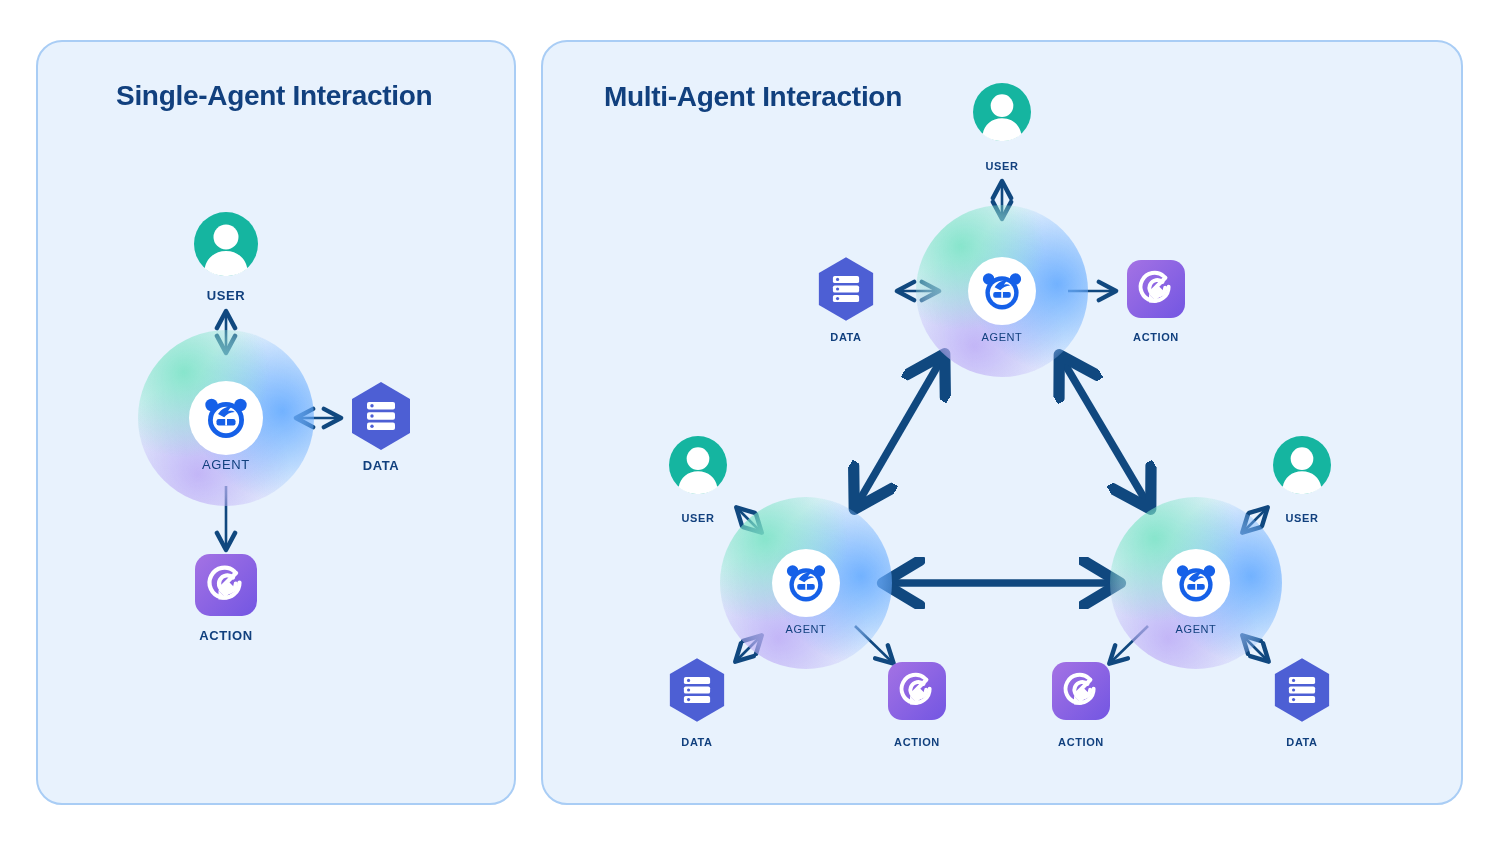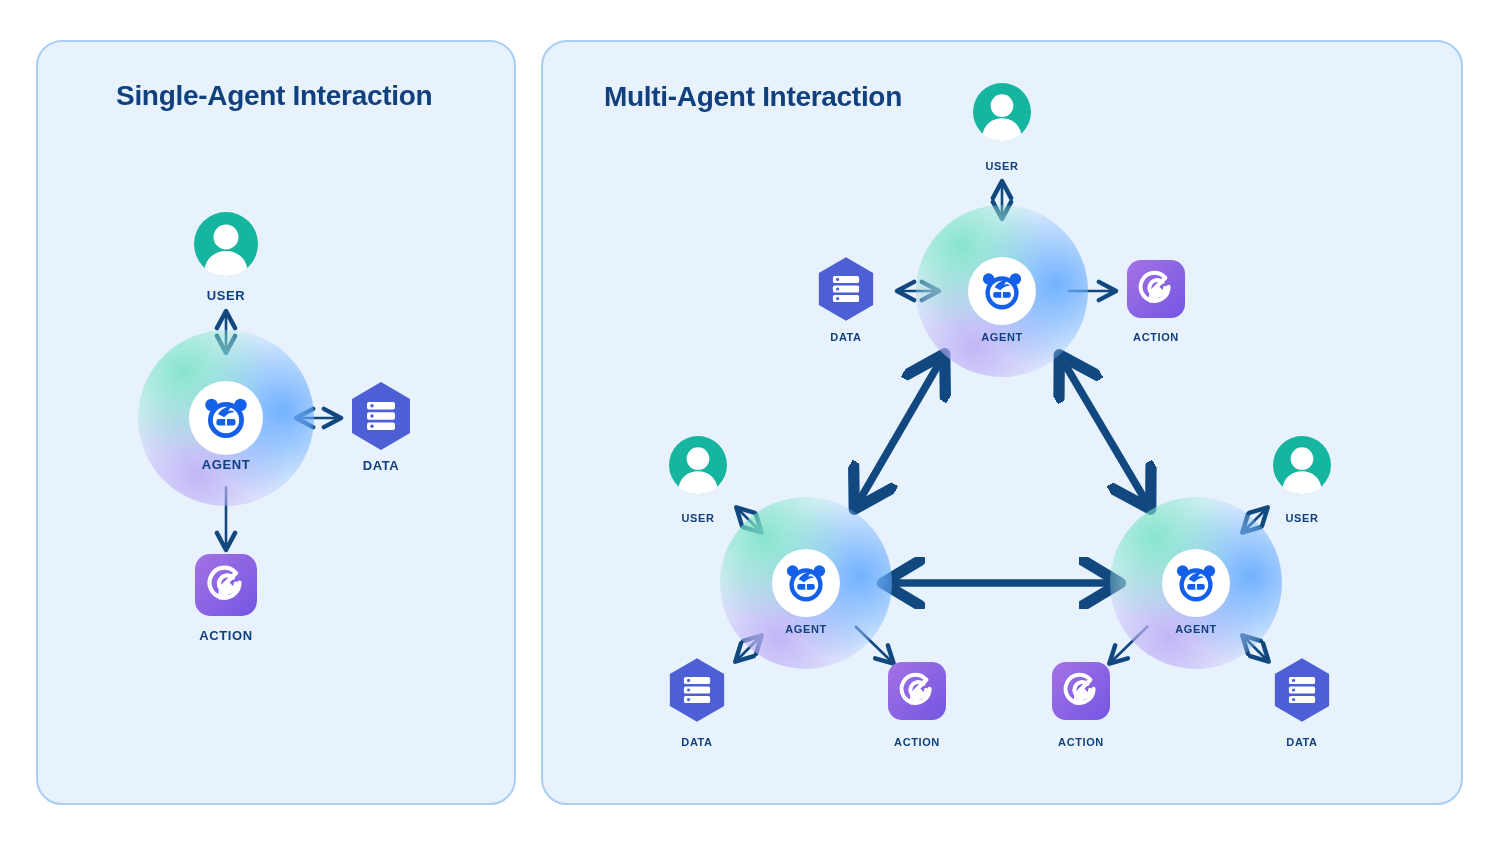--- a/index.html
+++ b/index.html
@@ -10,21 +10,21 @@
   #panel-single{left:36px;top:40px;width:480px;height:765px;}
   #panel-multi{left:541px;top:40px;width:922px;height:765px;}
   .panel-title{position:absolute;color:#11407e;font-weight:700;letter-spacing:-0.3px;white-space:nowrap;}
   #title-single{left:116px;top:80px;font-size:28px;}
   #title-multi{left:604px;top:81px;font-size:28px;}
   svg.layer{position:absolute;left:0;top:0;width:1500px;height:844px;overflow:visible;}
   .node{position:absolute;transform:translate(-50%,-50%);}
   .nodelabel{position:absolute;transform:translate(-50%,0);color:#11407e;font-weight:700;text-align:center;white-space:nowrap;}
   .lbl-sm{font-size:13px;letter-spacing:0.6px;}
   .lbl-xs{font-size:11px;letter-spacing:0.6px;}
-  .agent-label{position:absolute;transform:translate(-50%,0);color:#11407e;font-weight:700;white-space:nowrap;z-index:6;}
+  .agent-label{position:absolute;transform:translate(-50%,0);color:#11407e;font-weight:400;white-space:nowrap;z-index:6;}
   .glow{position:absolute;transform:translate(-50%,-50%);border-radius:50%;
         background:
           radial-gradient(circle at 26% 24%, rgba(110,226,190,0.78) 0%, rgba(110,226,190,0) 46%),
           radial-gradient(circle at 82% 46%, rgba(86,162,255,0.80) 0%, rgba(86,162,255,0) 52%),
           radial-gradient(circle at 34% 82%, rgba(186,166,245,0.78) 0%, rgba(186,166,245,0) 50%),
           radial-gradient(circle at 50% 50%, rgba(205,228,252,0.85) 0%, rgba(219,237,253,0.30) 62%, rgba(232,242,253,0) 78%);}
   .disc{position:absolute;transform:translate(-50%,-50%);border-radius:50%;background:#ffffff;
         display:flex;align-items:center;justify-content:center;z-index:5;}
 </style>
 </head>

